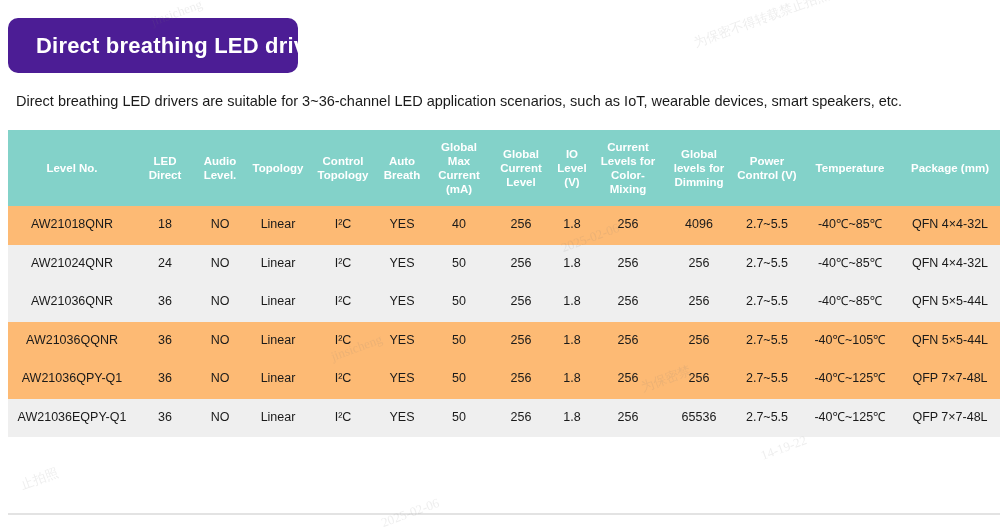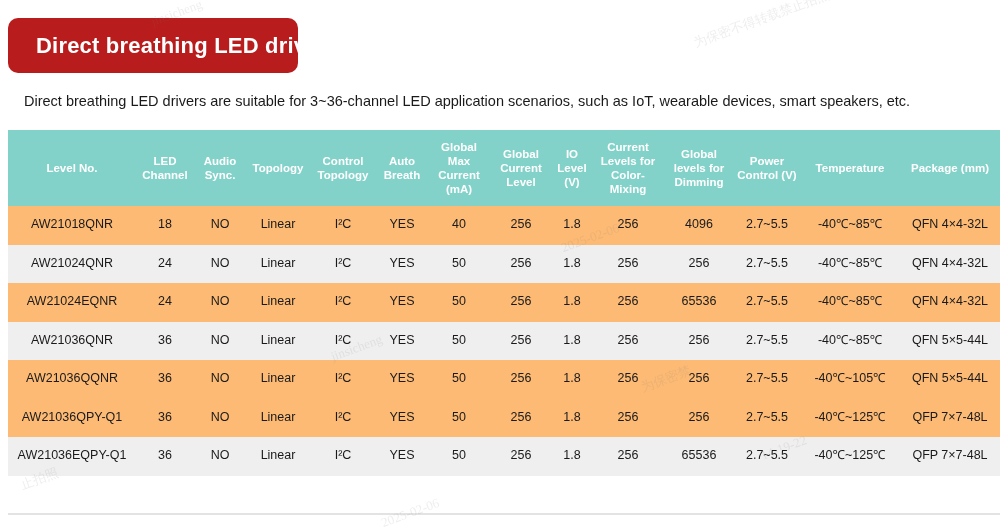--- a/index.html
+++ b/index.html
@@ -9,37 +9,37 @@
     font-family:"Liberation Sans", sans-serif;
     overflow:hidden;
   }
   .page { position:relative; width:1007px; height:527px; }
 
   
   .title-pill {
     position:absolute;
     left:8px; top:18px;
     width:290px; height:55px;
-    background:#b91c1c;
+    background:#4c1d95;
     border-radius:10px;
     display:flex; align-items:center;
   }
   .title-pill .title-text {
     color:#ffffff;
     font-size:22px;
     font-weight:bold;
     padding-left:28px;
     letter-spacing:0.2px;
     white-space:nowrap;
   }
 
   
   .subtitle {
     position:absolute;
-    left:24px; top:93px;
+    left:16px; top:93px;
     width:980px;
     font-size:14.5px;
     color:#1a1a1a;
     white-space:nowrap;
   }
 
   
   .table-wrap {
     position:absolute;
     left:8px; top:130px;
@@ -136,22 +136,22 @@
           <col class="c8">
           <col class="c9">
         <col class="c10">
           <col class="c11">
           <col class="c12">
           <col class="c13">
       </colgroup>
       <thead>
         <tr>
           <th>Level No.</th>
-          <th>LED Channel</th>
-          <th>Audio Sync.</th>
+          <th>LED Direct</th>
+          <th>Audio Level.</th>
           <th>Topology</th>
           <th>Control Topology</th>
           <th>Auto Breath</th>
           <th>Global Max Current (mA)</th>
           <th>Global Current Level</th>
           <th>IO Level (V)</th>
           <th>Current Levels for Color-Mixing</th>
           <th>Global levels for Dimming</th>
           <th>Power Control (V)</th>
           <th>Temperature</th>
@@ -184,36 +184,20 @@
             <td>YES</td>
             <td>50</td>
             <td>256</td>
             <td>1.8</td>
             <td>256</td>
             <td>256</td>
             <td>2.7~5.5</td>
             <td>-40℃~85℃</td>
             <td class="pkg">QFN 4×4-32L</td>
           </tr>
-          <tr class="odd">
-            <td>AW21024EQNR</td>
-            <td>24</td>
-            <td>NO</td>
-            <td>Linear</td>
-            <td>I²C</td>
-            <td>YES</td>
-            <td>50</td>
-            <td>256</td>
-            <td>1.8</td>
-            <td>256</td>
-            <td>65536</td>
-            <td>2.7~5.5</td>
-            <td>-40℃~85℃</td>
-            <td class="pkg">QFN 4×4-32L</td>
-          </tr>
           <tr class="even">
             <td>AW21036QNR</td>
             <td>36</td>
             <td>NO</td>
             <td>Linear</td>
             <td>I²C</td>
             <td>YES</td>
             <td>50</td>
             <td>256</td>
             <td>1.8</td>

